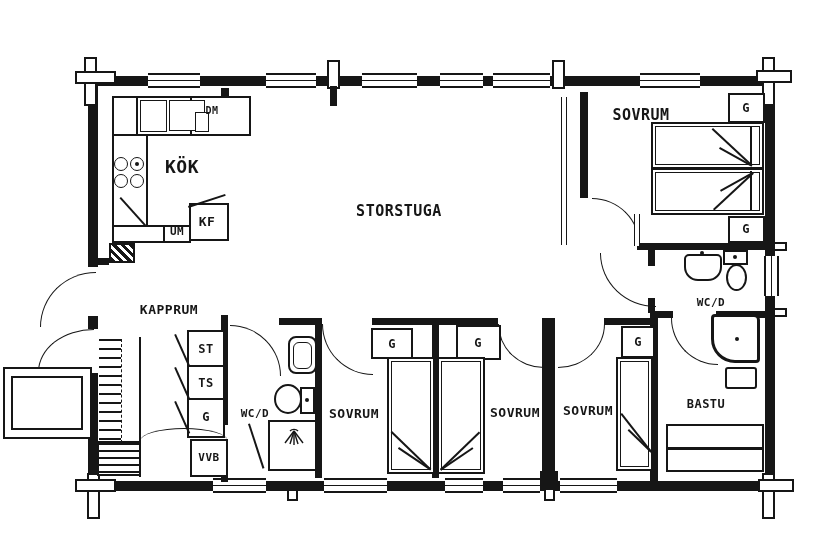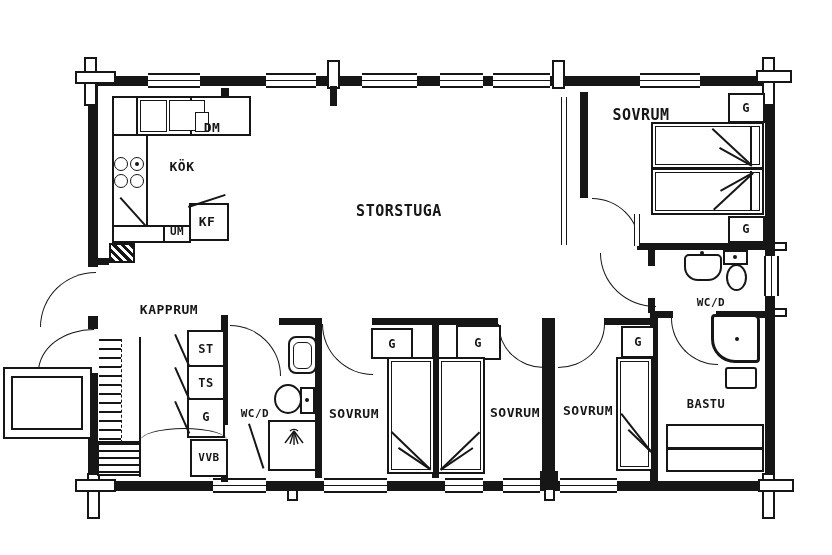--- a/index.html
+++ b/index.html
@@ -104,36 +104,36 @@
 
   <div class="box bold" style="left:3px;top:367px;width:89px;height:72px"></div>
   <div class="box" style="left:11px;top:376px;width:72px;height:54px"></div>
 
   <div class="box" style="left:112px;top:96px;width:139px;height:40px"></div>
   <div class="vline" style="left:136px;top:98px;height:36px"></div>
   <div class="vline" style="left:190px;top:98px;height:36px"></div>
   <div class="box thin" style="left:140px;top:100px;width:27px;height:32px"></div>
   <div class="box thin" style="left:169px;top:100px;width:36px;height:31px"></div>
   <div class="box thin" style="left:195px;top:112px;width:14px;height:20px"></div>
-  <div class="lbl" style="left:212px;top:127px;font-size:13px">DM</div>
+  <div class="lbl" style="left:212px;top:110px;font-size:10px">DM</div>
   <div class="box" style="left:112px;top:134px;width:36px;height:93px"></div>
   <div class="box thin circ" style="left:114px;top:157px;width:14px;height:14px"></div>
   <div class="box thin circ" style="left:130px;top:157px;width:14px;height:14px"></div>
   <div class="box thin circ" style="left:114px;top:174px;width:14px;height:14px"></div>
   <div class="box thin circ" style="left:130px;top:174px;width:14px;height:14px"></div>
   <div class="dot" style="left:135px;top:162px"></div>
   <div class="line" style="left:121px;top:197px;width:43px;transform:rotate(48deg)"></div>
   <div class="box" style="left:112px;top:225px;width:79px;height:18px"></div>
   <div class="vline" style="left:163px;top:225px;height:18px"></div>
   <div class="lbl" style="left:177px;top:231px;font-size:11px">UM</div>
   <div class="box bold" style="left:189px;top:203px;width:40px;height:38px"></div>
   <div class="lbl" style="left:207px;top:221px;font-size:13px">KF</div>
   <div class="line" style="left:188px;top:206px;width:39px;transform:rotate(-18deg)"></div>
   <div class="box hatch" style="left:109px;top:243px;width:26px;height:20px"></div>
-  <div class="lbl" style="left:182px;top:166px;font-size:13px">KÖK</div>
+  <div class="lbl" style="left:182px;top:166px;font-size:18px">KÖK</div>
 
   <div class="lbl" style="left:399px;top:211px;font-size:15px">STORSTUGA</div>
 
   <div class="lbl" style="left:641px;top:115px;font-size:15px">SOVRUM</div>
   <div class="box" style="left:728px;top:93px;width:37px;height:30px"></div>
   <div class="lbl" style="left:746px;top:108px;font-size:12px">G</div>
   <div class="box" style="left:728px;top:216px;width:37px;height:27px"></div>
   <div class="lbl" style="left:746px;top:229px;font-size:12px">G</div>
   <div class="box" style="left:651px;top:122px;width:113px;height:47px"></div>
   <div class="box thin" style="left:655px;top:126px;width:105px;height:39px"></div>

